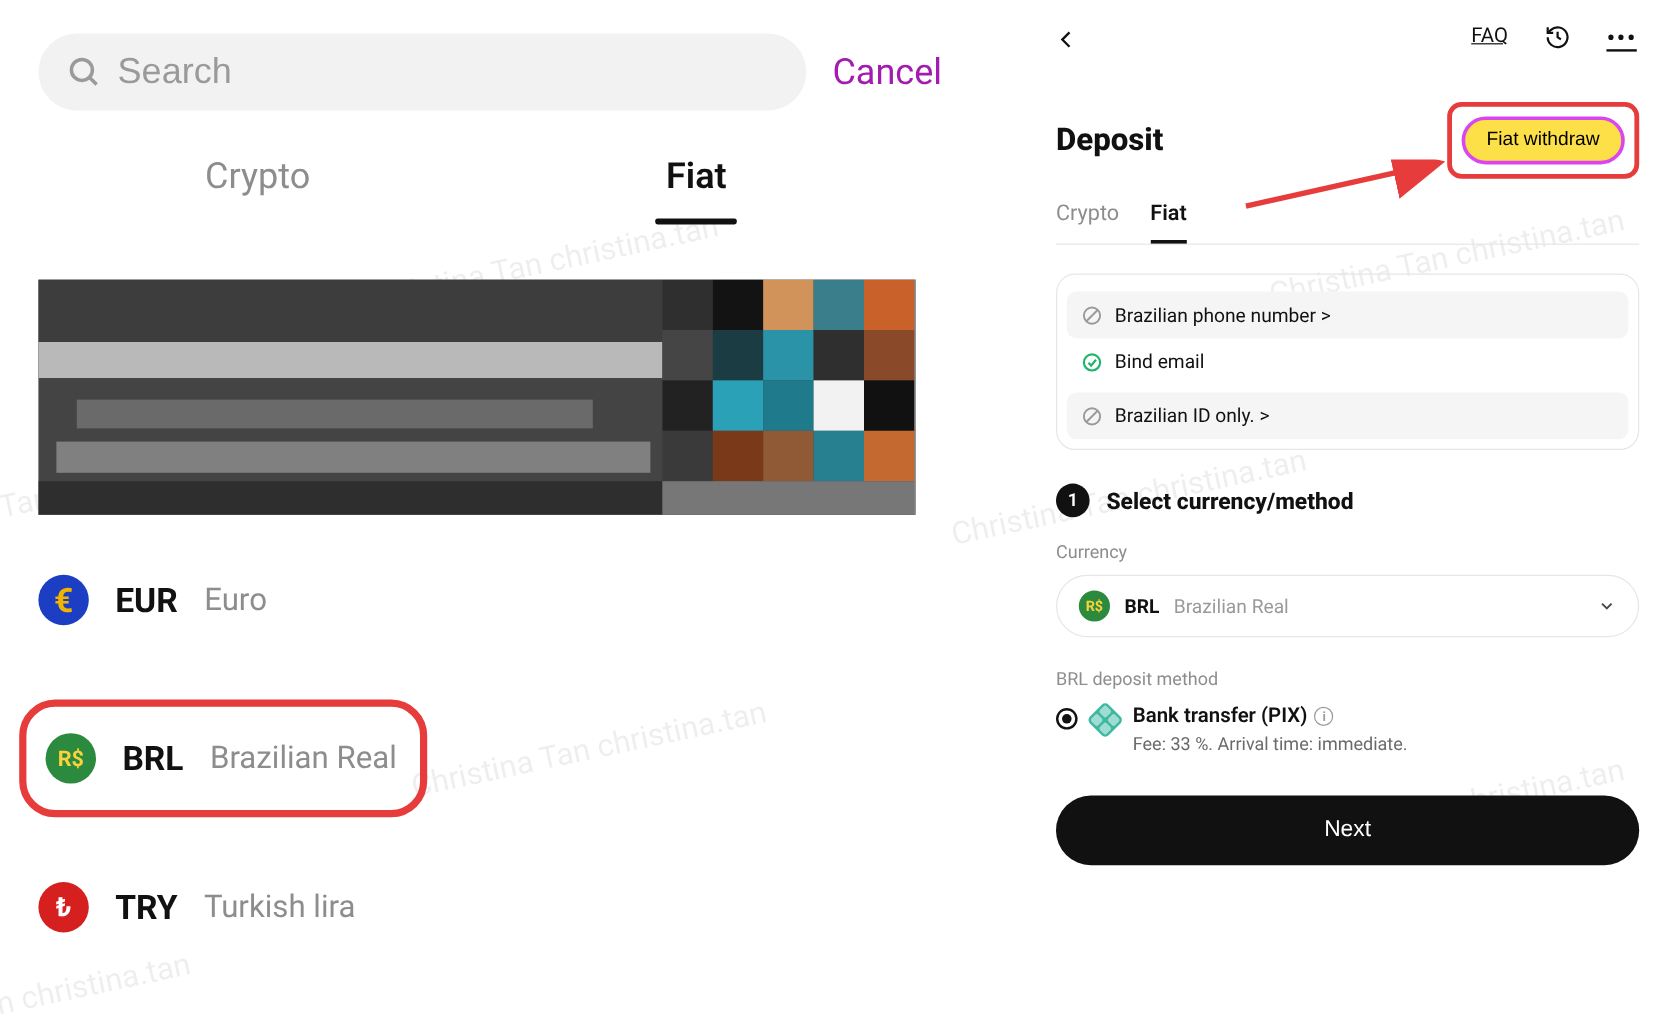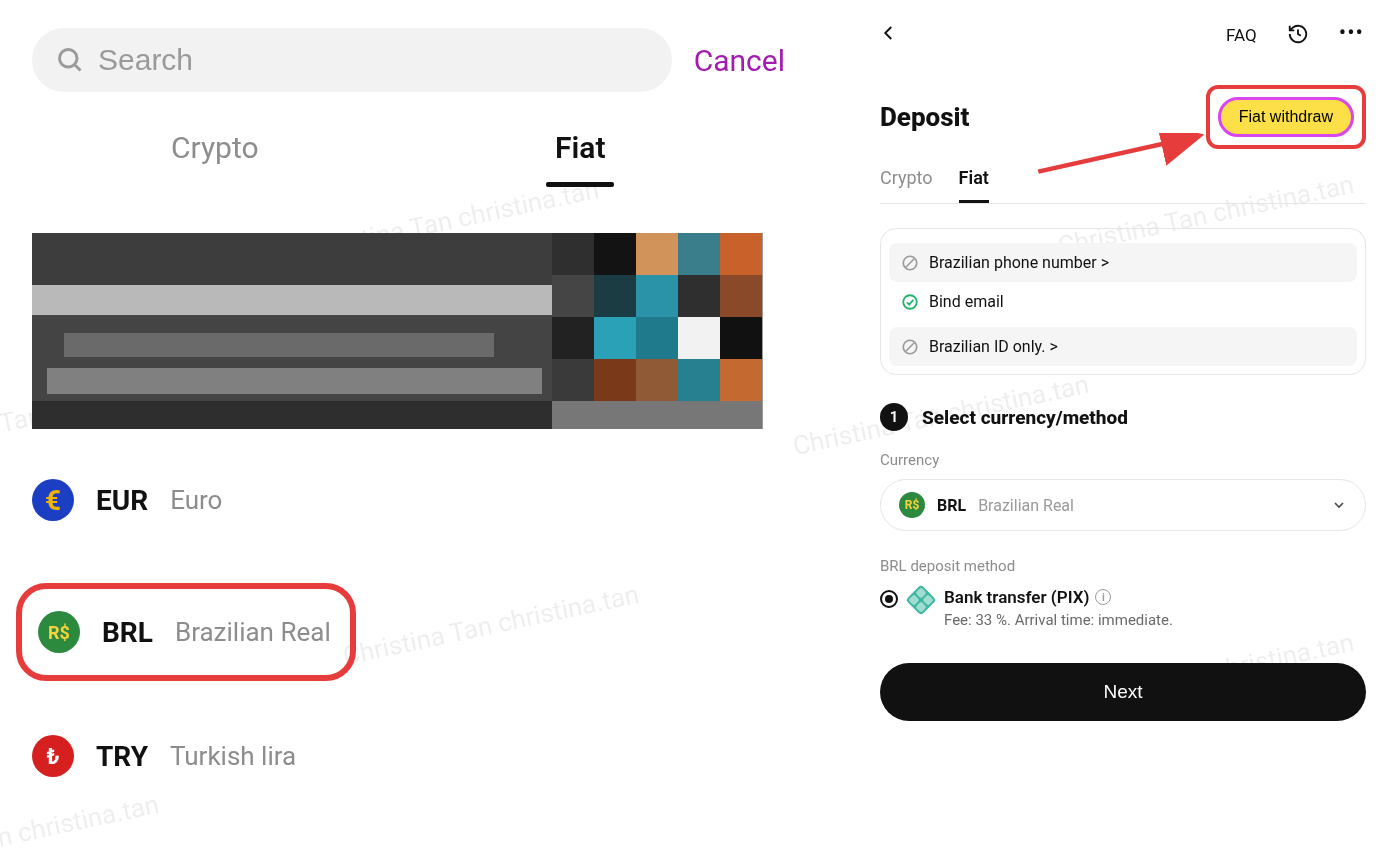--- a/index.html
+++ b/index.html
@@ -142,22 +142,23 @@
   .top-bar {
     display: flex;
     align-items: center;
     justify-content: space-between;
     margin-bottom: 40px;
     padding-right: 2px;
   }
   .back-icon { width: 18px; height: 18px; color: #111; cursor: pointer; }
   .top-actions {
     display: flex;
-    align-items: flex-end;
+    align-items: flex-start;
     gap: 30px;
+    text-decoration: underline;
   }
   .faq-link { font-size: 17px; color: #111; cursor: pointer; }
   .history-icon { width: 22px; height: 22px; cursor: pointer; }
   .more-icon { font-size: 22px; letter-spacing: 1px; cursor: pointer; }
   .title-row {
     display: flex;
     align-items: center;
     justify-content: space-between;
     margin-bottom: 18px;
     position: relative;

